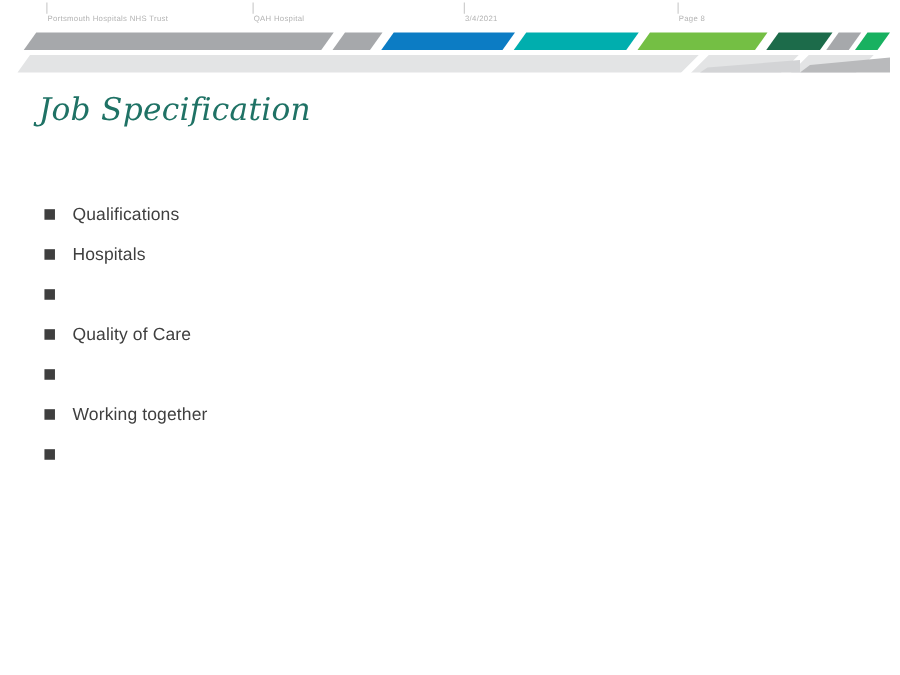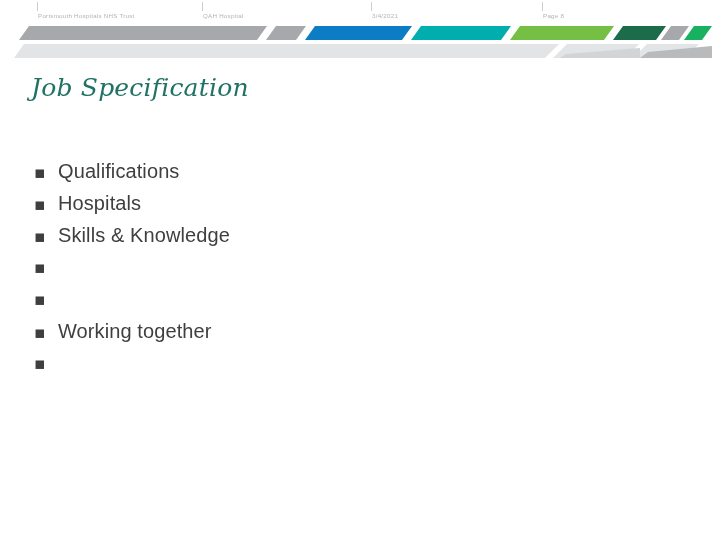--- a/index.html
+++ b/index.html
@@ -114,21 +114,21 @@
     flex: 0 0 28px;
     font-size: 17px;
     line-height: 32px;
     color: #3f3f3f;
     text-align: left;
     padding-left: 4px;
     box-sizing: border-box;
     font-family: "DejaVu Sans", sans-serif;
   }
   .bullet-text {
-    font-size: 20px;
+    font-size: 14px;
     line-height: 32px;
     color: #3f3f3f;
     white-space: nowrap;
     letter-spacing: 0.1px;
     text-align: right;
   }
 </style>
 </head>
 <body>
 
@@ -188,25 +188,25 @@
       <span class="bullet-text">Qualifications</span>
     </div>
 
     <div class="bullet-row">
       <span class="bullet-mark">▪</span>
       <span class="bullet-text">Hospitals</span>
     </div>
 
     <div class="bullet-row">
       <span class="bullet-mark">▪</span>
-      <span class="bullet-text">Skills &amp; Knowledge</span>
-    </div>
-
-    <div class="bullet-row">
-      <span class="bullet-mark">▪</span>
+    </div>
+
+    <div class="bullet-row">
+      <span class="bullet-mark">▪</span>
+      <span class="bullet-text">Quality of Care</span>
     </div>
 
     <div class="bullet-row">
       <span class="bullet-mark">▪</span>
     </div>
 
     <div class="bullet-row">
       <span class="bullet-mark">▪</span>
       <span class="bullet-text">Working together</span>
     </div>

